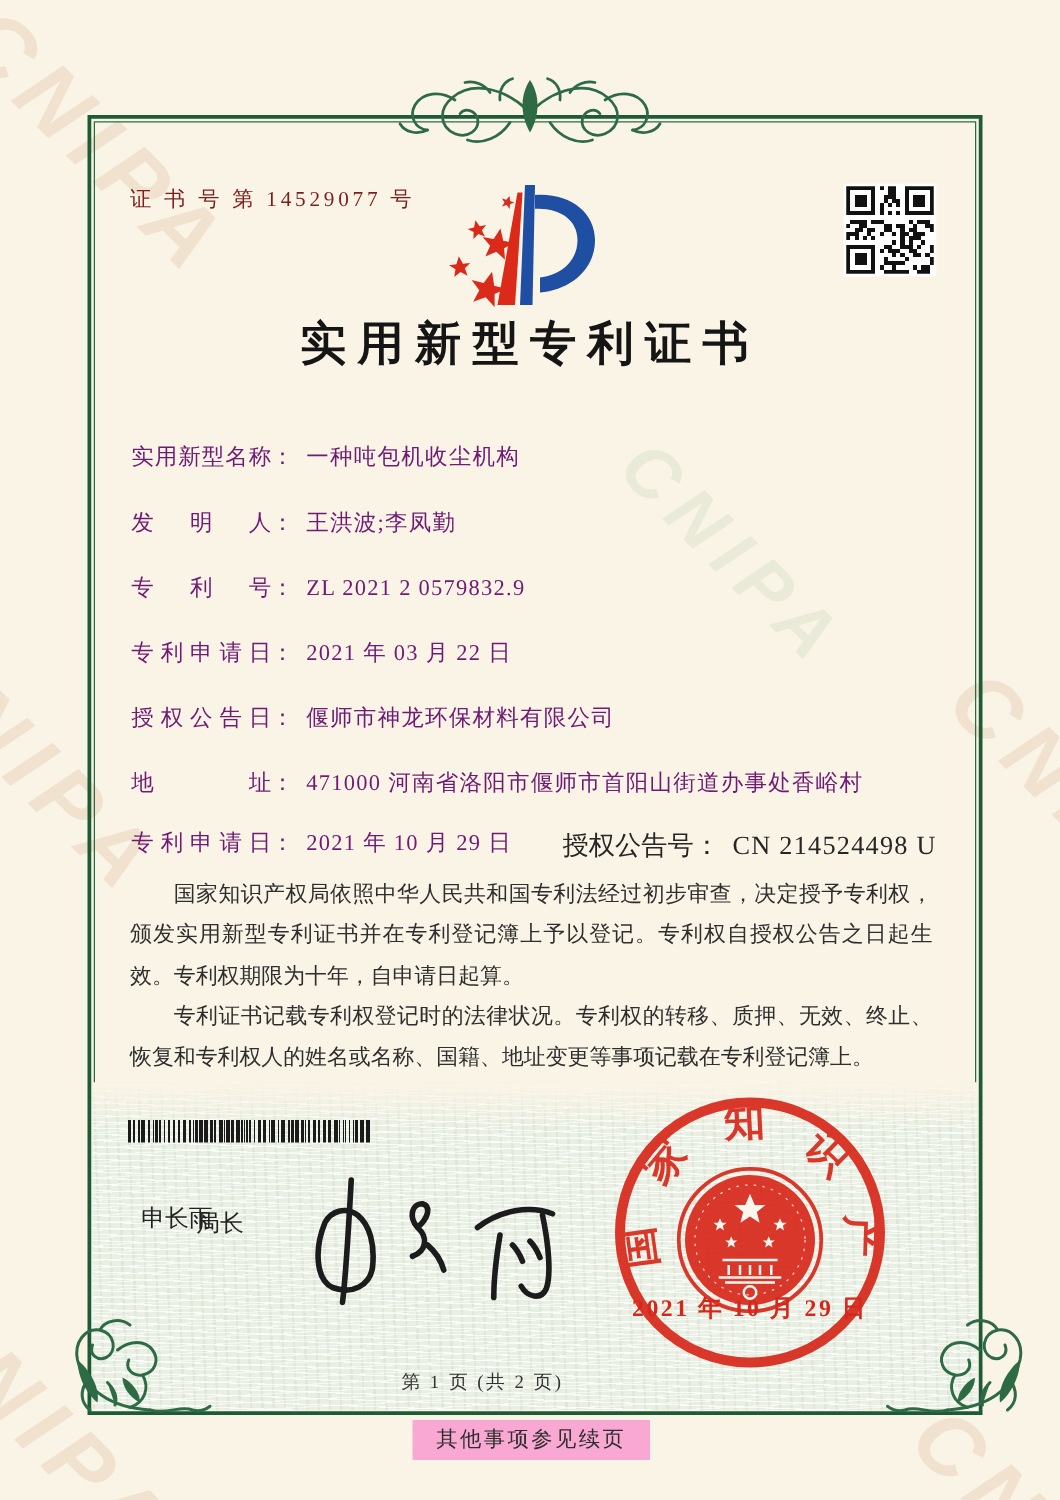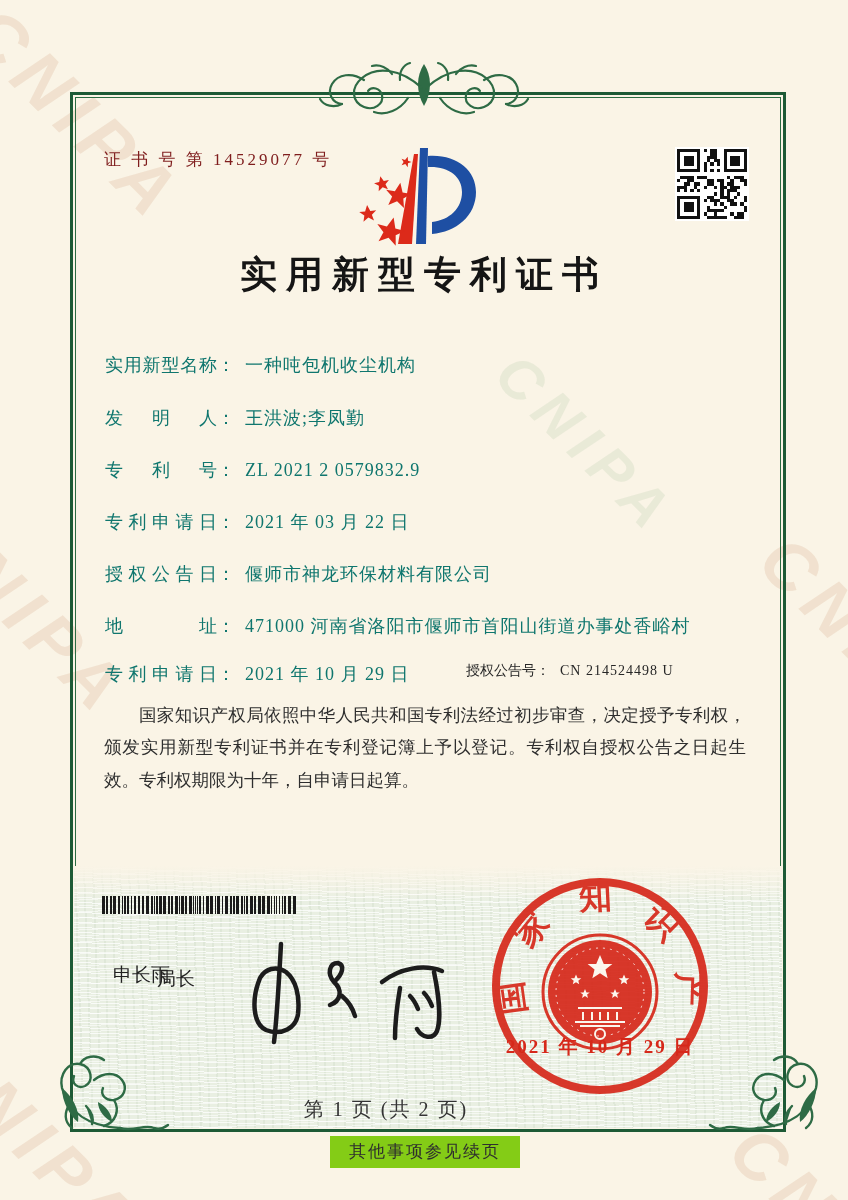--- a/index.html
+++ b/index.html
@@ -48,50 +48,50 @@
     position:absolute;left:104px;top:148px;font-size:17px;letter-spacing:3px;
     color:#7f1d1d;z-index:2;
   }
   .logo{position:absolute;left:356px;top:144px;z-index:2;}
   .qr{position:absolute;left:675px;top:147px;z-index:2;background:#fff;padding:2px;}
   .title{
     position:absolute;left:0;width:848px;top:250px;text-align:center;
     font-size:37px;font-weight:700;letter-spacing:9px;color:#151515;z-index:2;font-family:Liberation Mono, monospace;
   }
   
-  .field{position:absolute;left:105px;font-size:18px;z-index:2;white-space:nowrap;color:#0f766e;}
+  .field{position:absolute;left:105px;font-size:18px;z-index:2;white-space:nowrap;color:#701a75;}
   .flabel{display:inline-block;width:112px;text-align:justify;text-align-last:justify;vertical-align:bottom;}
   .colon{margin-right:10px;}
   .fvalue{letter-spacing:1px;}
-  .field2{position:absolute;left:466px;font-size:14px;z-index:2;white-space:nowrap;color:#262626;}
+  .field2{position:absolute;left:450px;font-size:21px;z-index:2;white-space:nowrap;color:#262626;}
   
   .paras{
     position:absolute;left:104px;top:699px;width:642px;z-index:2;
     font-size:17.5px;line-height:1.85;color:#2e2e2e;text-align:justify;
   }
   .paras p{margin:0;text-indent:2em;}
   
   .barcode{position:absolute;left:102px;top:896px;z-index:2;}
   .sig-role{position:absolute;left:113px;top:966px;font-size:19px;z-index:2;
     font-family:"Liberation Sans","DejaVu Sans",sans-serif;color:#222;margin-left:44px;}
   .sig-name{position:absolute;left:113px;top:962px;font-size:19px;z-index:2;
     font-family:"Liberation Sans","DejaVu Sans",sans-serif;color:#222;}
   .signature{position:absolute;left:238px;top:938px;z-index:2;}
   .seal{position:absolute;left:483px;top:870px;z-index:2;}
   .seal-date{
     position:absolute;left:500px;top:1034px;width:200px;text-align:center;
     font-size:19px;color:#d6281a;letter-spacing:2px;z-index:3;font-weight:600;
   }
   .page-num{
     position:absolute;left:0;width:772px;top:1096px;text-align:center;
-    font-size:20px;color:#333;z-index:2;letter-spacing:2px;
+    font-size:15px;color:#333;z-index:2;letter-spacing:2px;
   }
   .footer-note{
     position:absolute;left:330px;top:1136px;width:190px;height:32px;z-index:2;
-    background:#84cc16;text-align:center;font-size:17px;line-height:32px;color:#2e2e2e;
+    background:#f9a8d4;text-align:center;font-size:17px;line-height:32px;color:#2e2e2e;
     letter-spacing:2px;
   }
   .ornament-top{position:absolute;left:304px;top:58px;z-index:2;}
   .corner-bl{position:absolute;left:50px;top:1054px;z-index:2;}
   .corner-br{position:absolute;left:708px;top:1054px;z-index:2;transform:scaleX(-1);}
 </style>
 </head>
 <body>
 
 <div class="wm wm-tan" style="left:10px;top:-10px;font-size:72px;transform-origin:0 0;">CNIPA</div>
@@ -331,20 +331,21 @@
 </div>
 <div class="field" style="top:662px">
   <span class="flabel">专利申请日</span><span class="colon">：</span><span class="fvalue">2021 年 10 月 29 日</span>
 </div>
 <div class="field2" style="top:662px">
   <span>授权公告号</span><span class="colon">：</span><span class="fvalue">CN 214524498 U</span>
 </div>
 
 <div class="paras">
   <p>国家知识产权局依照中华人民共和国专利法经过初步审查，决定授予专利权，颁发实用新型专利证书并在专利登记簿上予以登记。专利权自授权公告之日起生效。专利权期限为十年，自申请日起算。</p>
+  <p>专利证书记载专利权登记时的法律状况。专利权的转移、质押、无效、终止、恢复和专利权人的姓名或名称、国籍、地址变更等事项记载在专利登记簿上。</p>
 </div>
 
 <svg id="barcode" class="barcode" width="196" height="18" viewBox="0 0 196 18" shape-rendering="crispEdges">
     <rect x="0" y="0" width="3" height="18" fill="#1a1a1a"></rect>
     <rect x="4" y="0" width="2" height="18" fill="#1a1a1a"></rect>
     <rect x="8" y="0" width="2" height="18" fill="#1a1a1a"></rect>
     <rect x="11" y="0" width="3" height="18" fill="#1a1a1a"></rect>
     <rect x="16" y="0" width="2" height="18" fill="#1a1a1a"></rect>
     <rect x="20" y="0" width="1" height="18" fill="#1a1a1a"></rect>
     <rect x="22" y="0" width="2" height="18" fill="#1a1a1a"></rect>

